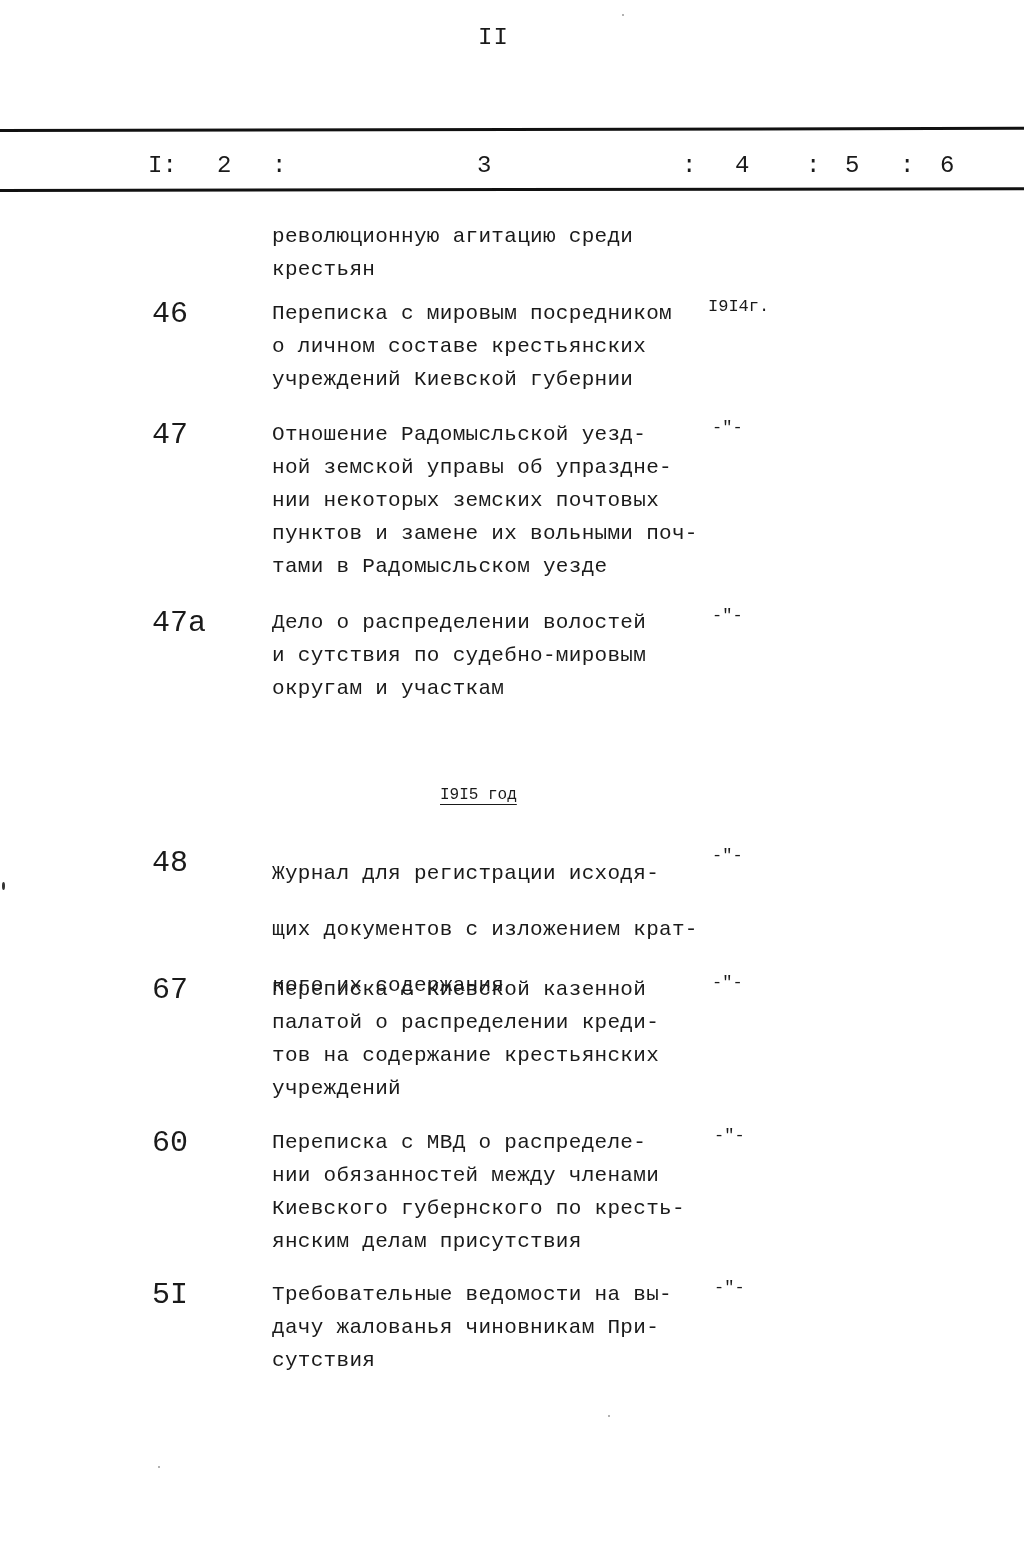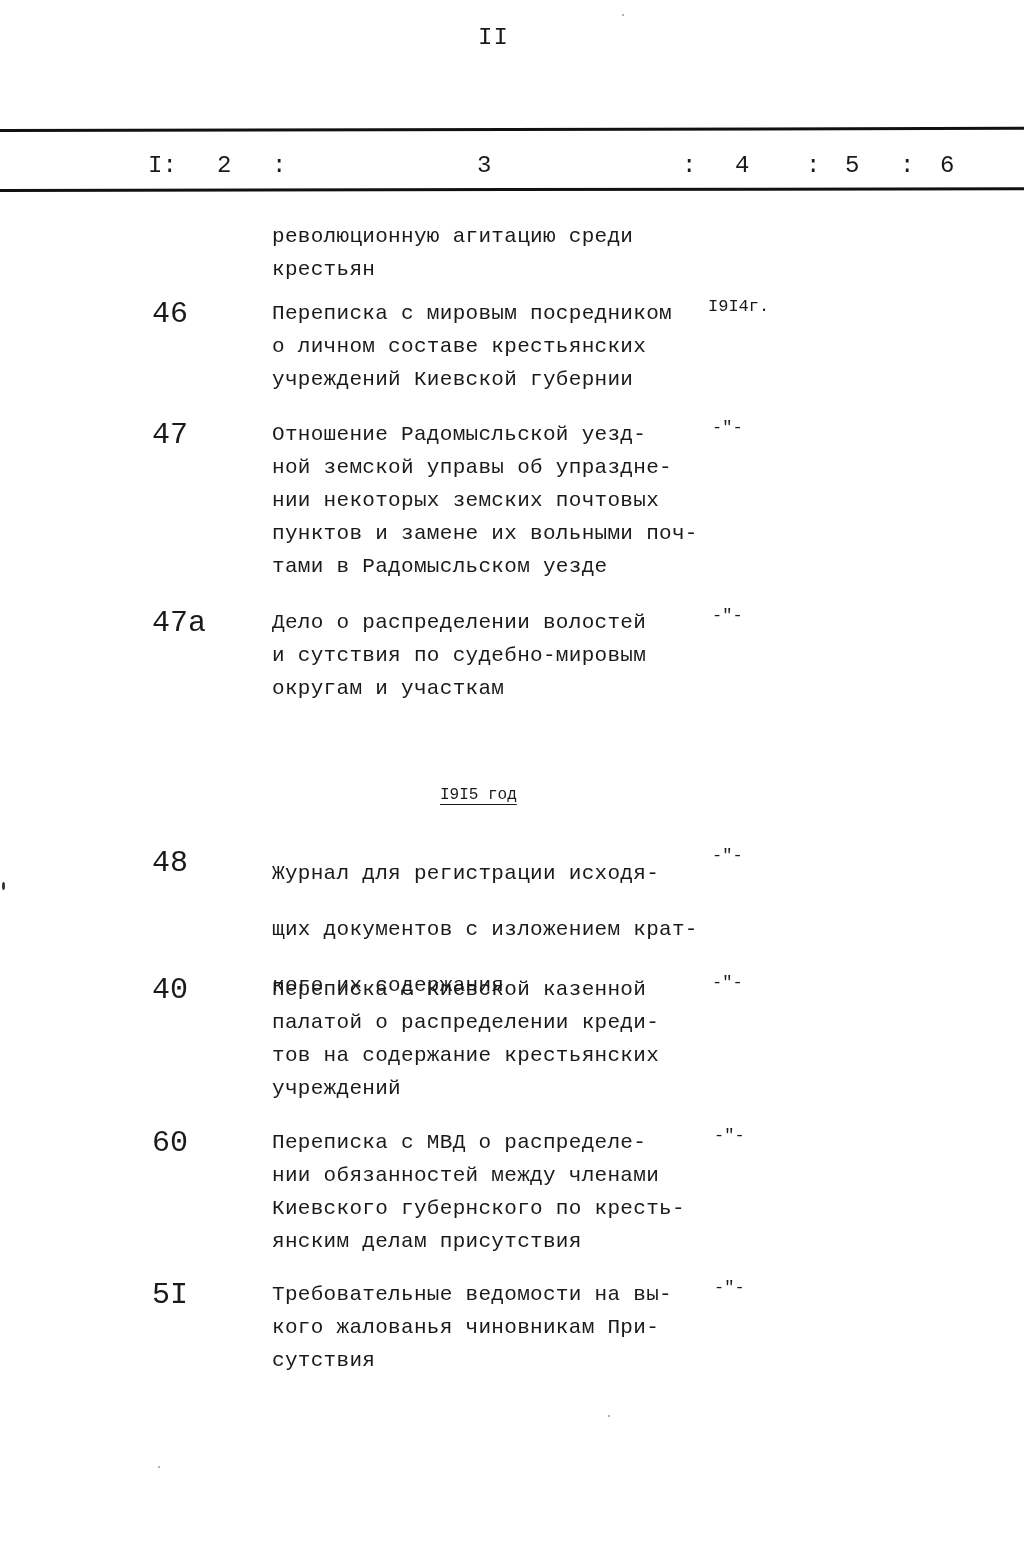--- a/index.html
+++ b/index.html
@@ -93,41 +93,41 @@
 
 <div class="entry" style="top:846px">
   <span class="entry-num">48</span>
   <div class="entry-title" style="line-height:56px">Журнал для регистрации исходя-
 щих документов с изложением крат-
 кого их содержания</div>
   <span class="entry-date" style="left:712px">-"-</span>
 </div>
 
 <div class="entry" style="top:973px">
-  <span class="entry-num">40</span>
+  <span class="entry-num">67</span>
   <div class="entry-title">Переписка с Киевской казенной
 палатой о распределении креди-
 тов на содержание крестьянских
 учреждений</div>
   <span class="entry-date" style="left:712px">-"-</span>
 </div>
 
 <div class="entry" style="top:1126px">
   <span class="entry-num">60</span>
   <div class="entry-title">Переписка с МВД о распределе-
 нии обязанностей между членами
 Киевского губернского по кресть-
 янским делам присутствия</div>
   <span class="entry-date" style="left:714px">-"-</span>
 </div>
 
 <div class="entry" style="top:1278px">
   <span class="entry-num">5I</span>
   <div class="entry-title">Требовательные ведомости на вы-
-кого жалованья чиновникам При-
+дачу жалованья чиновникам При-
 сутствия</div>
   <span class="entry-date" style="left:714px">-"-</span>
 </div>
 
 <div class="speck" style="left:2px;top:882px;width:3px;height:8px;background:#333"></div>
 <div class="speck" style="left:622px;top:14px;width:2px;height:2px"></div>
 <div class="speck" style="left:608px;top:1415px;width:2px;height:2px"></div>
 <div class="speck" style="left:158px;top:1466px;width:2px;height:2px"></div>
 
 </body></html>

